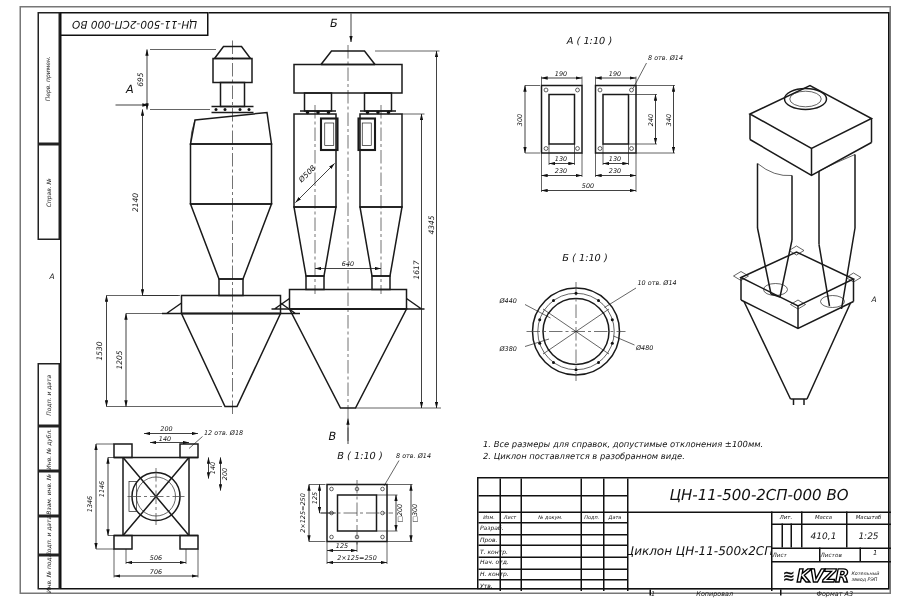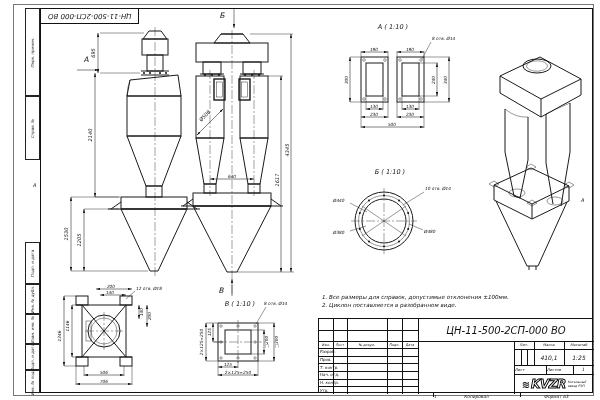--- a/index.html
+++ b/index.html
@@ -334,20 +334,21 @@
     <div class="vl" style="left:245px;top:22px;height:24px;"></div>
     <div class="vl" style="left:201.7px;top:30px;height:16px;"></div>
     <div class="vl" style="left:208.3px;top:30px;height:16px;"></div>
     <div class="hl" style="left:195px;top:30px;width:80px;"></div>
     <div class="hl" style="left:195px;top:46px;width:80px;"></div>
     <div class="hl" style="left:195px;top:55px;width:80px;"></div>
     <div class="vl" style="left:227px;top:46px;height:9px;"></div>
     <div class="vl" style="left:254px;top:46px;height:9px;"></div>
 
     <div class="tbt" style="left:99px;top:0;width:176px;height:22px;font-size:10px;">ЦН-11-500-2СП-000 ВО</div>
+    <div class="tbt" style="left:99px;top:22px;width:96px;height:53px;font-size:8px;">Циклон ЦН-11-500х2СП</div>
     <div class="tbt" style="left:0;top:22px;width:14px;height:7px;font-size:3.3px;">Изм.</div>
     <div class="tbt" style="left:14px;top:22px;width:14px;height:7px;font-size:3.3px;">Лист</div>
     <div class="tbt" style="left:28px;top:22px;width:40px;height:7px;font-size:3.3px;">№ докум.</div>
     <div class="tbt" style="left:68px;top:22px;width:15px;height:7px;font-size:3.3px;">Подп.</div>
     <div class="tbt" style="left:83px;top:22px;width:16px;height:7px;font-size:3.3px;">Дата</div>
     <div class="tbl" style="left:0;top:29px;width:28px;height:7.7px;font-size:4px;">Разраб.</div>
     <div class="tbl" style="left:0;top:36.7px;width:28px;height:7.7px;font-size:4px;">Пров.</div>
     <div class="tbl" style="left:0;top:44.3px;width:28px;height:7.7px;font-size:4px;">Т. контр.</div>
     <div class="tbl" style="left:0;top:52px;width:28px;height:7.7px;font-size:4px;">Нач. отд.</div>
     <div class="tbl" style="left:0;top:59.7px;width:28px;height:7.7px;font-size:4px;">Н. контр.</div>

